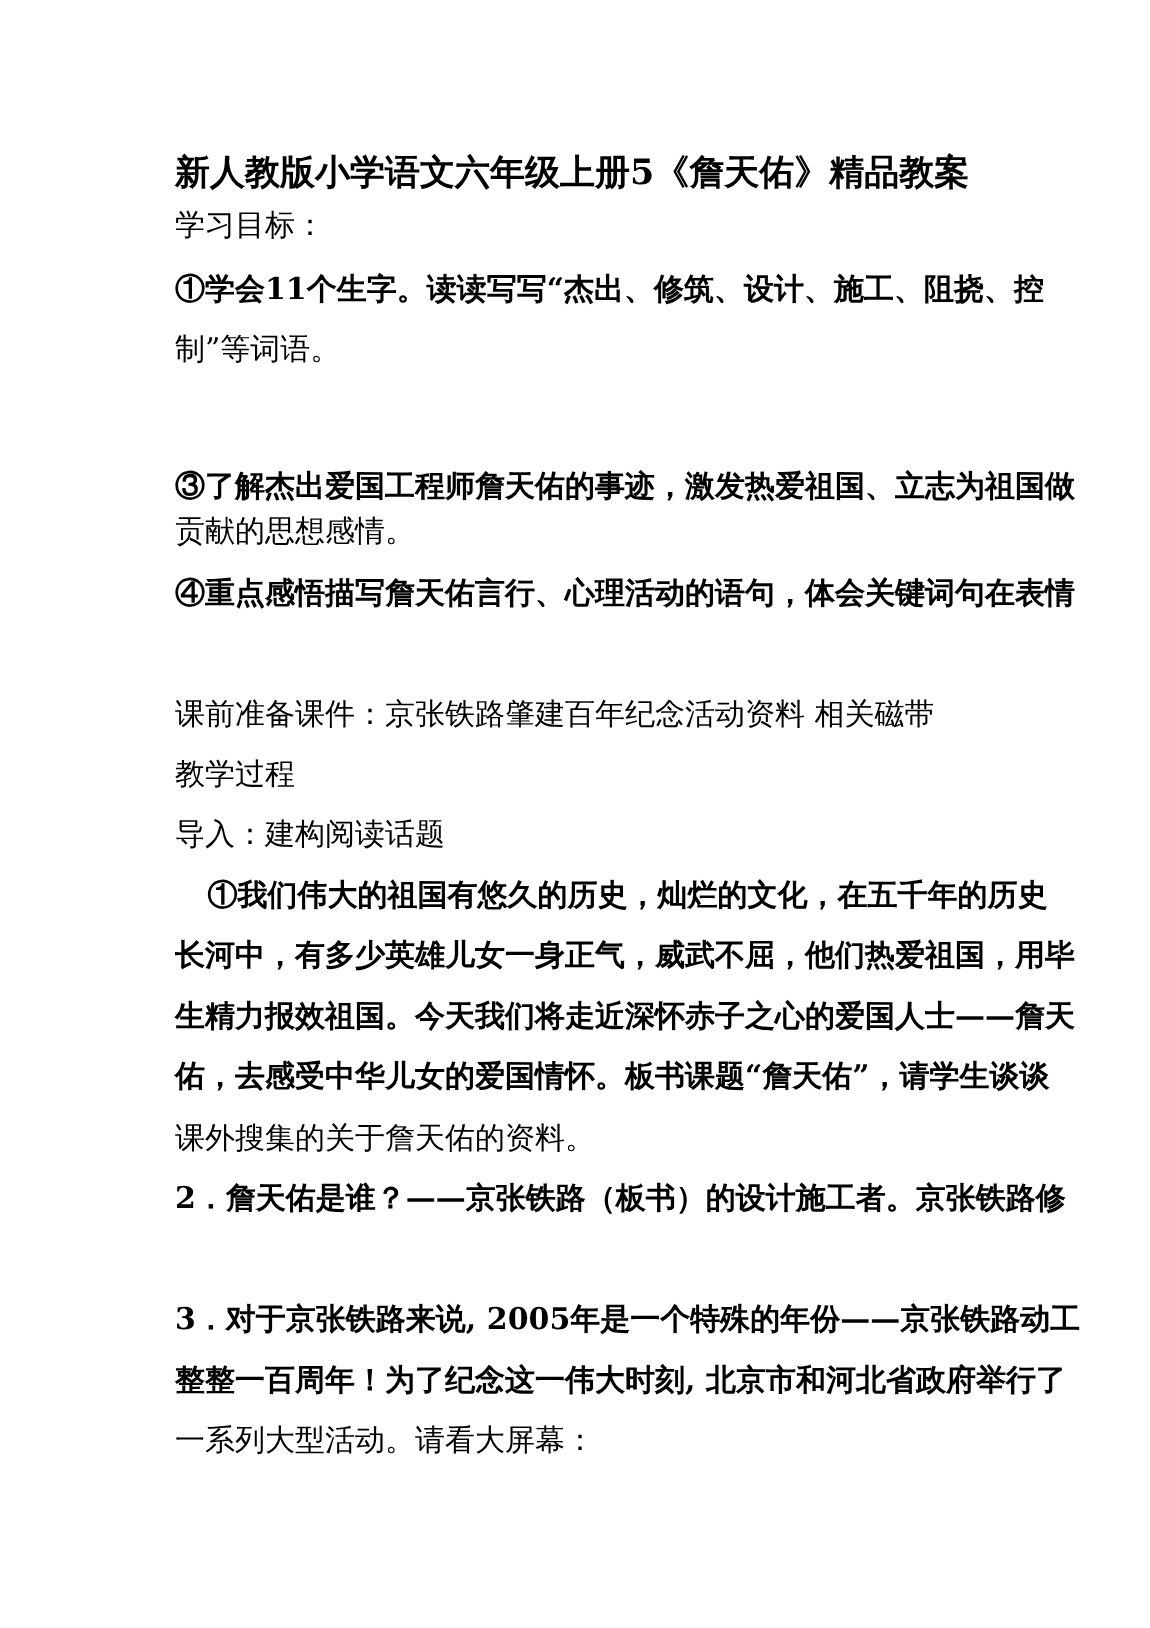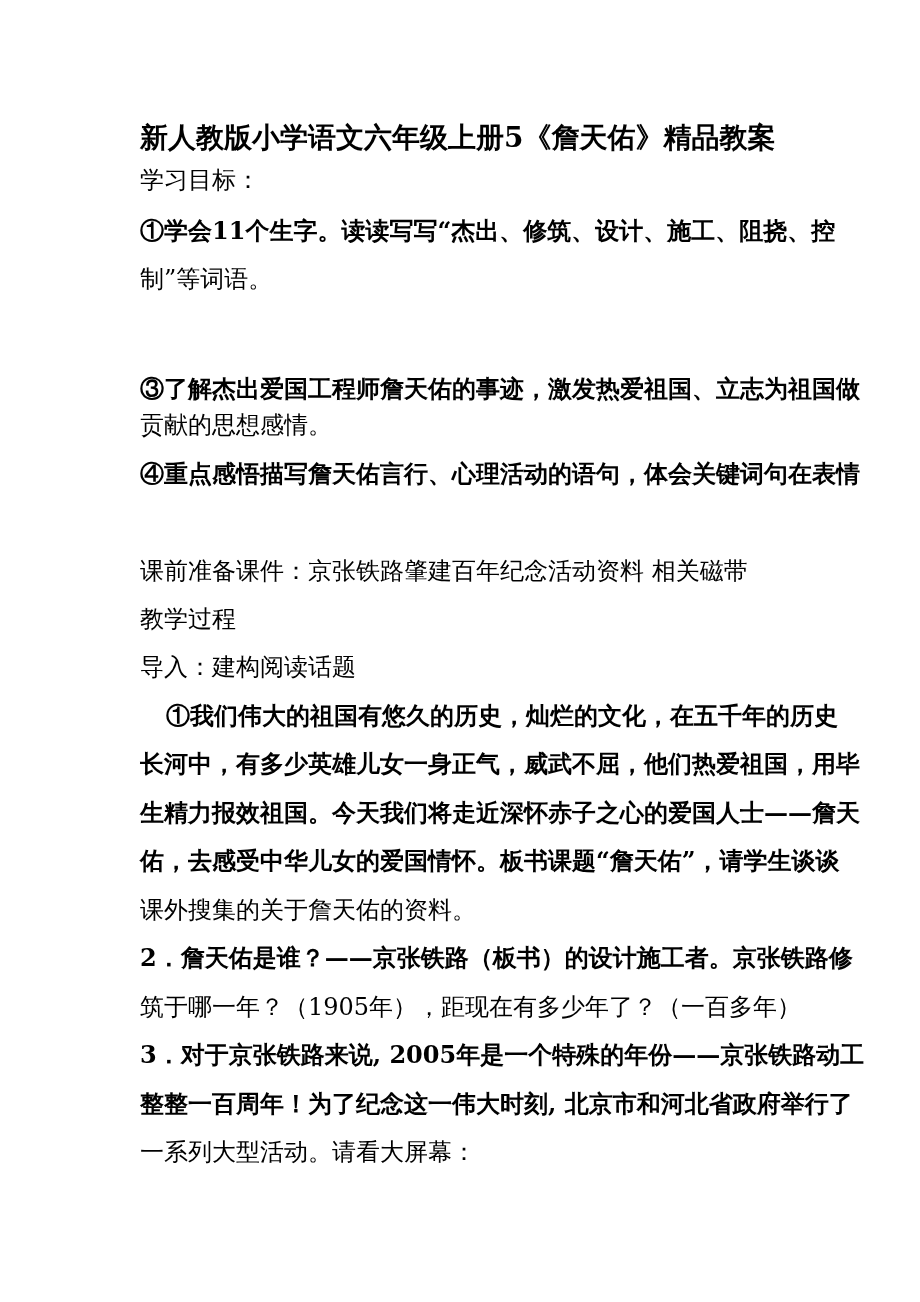--- a/index.html
+++ b/index.html
@@ -74,19 +74,18 @@
 
   <div class="line" style="top:652px;">导入：建构阅读话题</div>
 
   <div class="line justify indent" style="top:701px;">①我们伟大的祖国有悠久的历史，灿烂的文化，在五千年的历史</div>
   <div class="line justify" style="top:798px;">生精力报效祖国。今天我们将走近深怀赤子之心的爱国人士——詹天</div>
   <div class="line justify" style="top:749px;">长河中，有多少英雄儿女一身正气，威武不屈，他们热爱祖国，用毕</div>
   <div class="line justify" style="top:846px;">佑，去感受中华儿女的爱国情怀。板书课题“詹天佑”，请学生谈谈</div>
   <div class="line" style="top:895px;">课外搜集的关于詹天佑的资料。</div>
 
   <div class="line justify" style="top:943px;">2．詹天佑是谁？——京张铁路（板书）的设计施工者。京张铁路修</div>
-  <div class="line" style="top:992px;">筑于哪一年？（1905年），距现在有多少年了？（一百多年）</div>
 
   <div class="line justify" style="top:1040px;">3．对于京张铁路来说, 2005年是一个特殊的年份——京张铁路动工</div>
   <div class="line justify" style="top:1089px;">整整一百周年！为了纪念这一伟大时刻, 北京市和河北省政府举行了</div>
   <div class="line" style="top:1137px;">一系列大型活动。请看大屏幕：</div>
 
 </div>
 
 </body></html>

